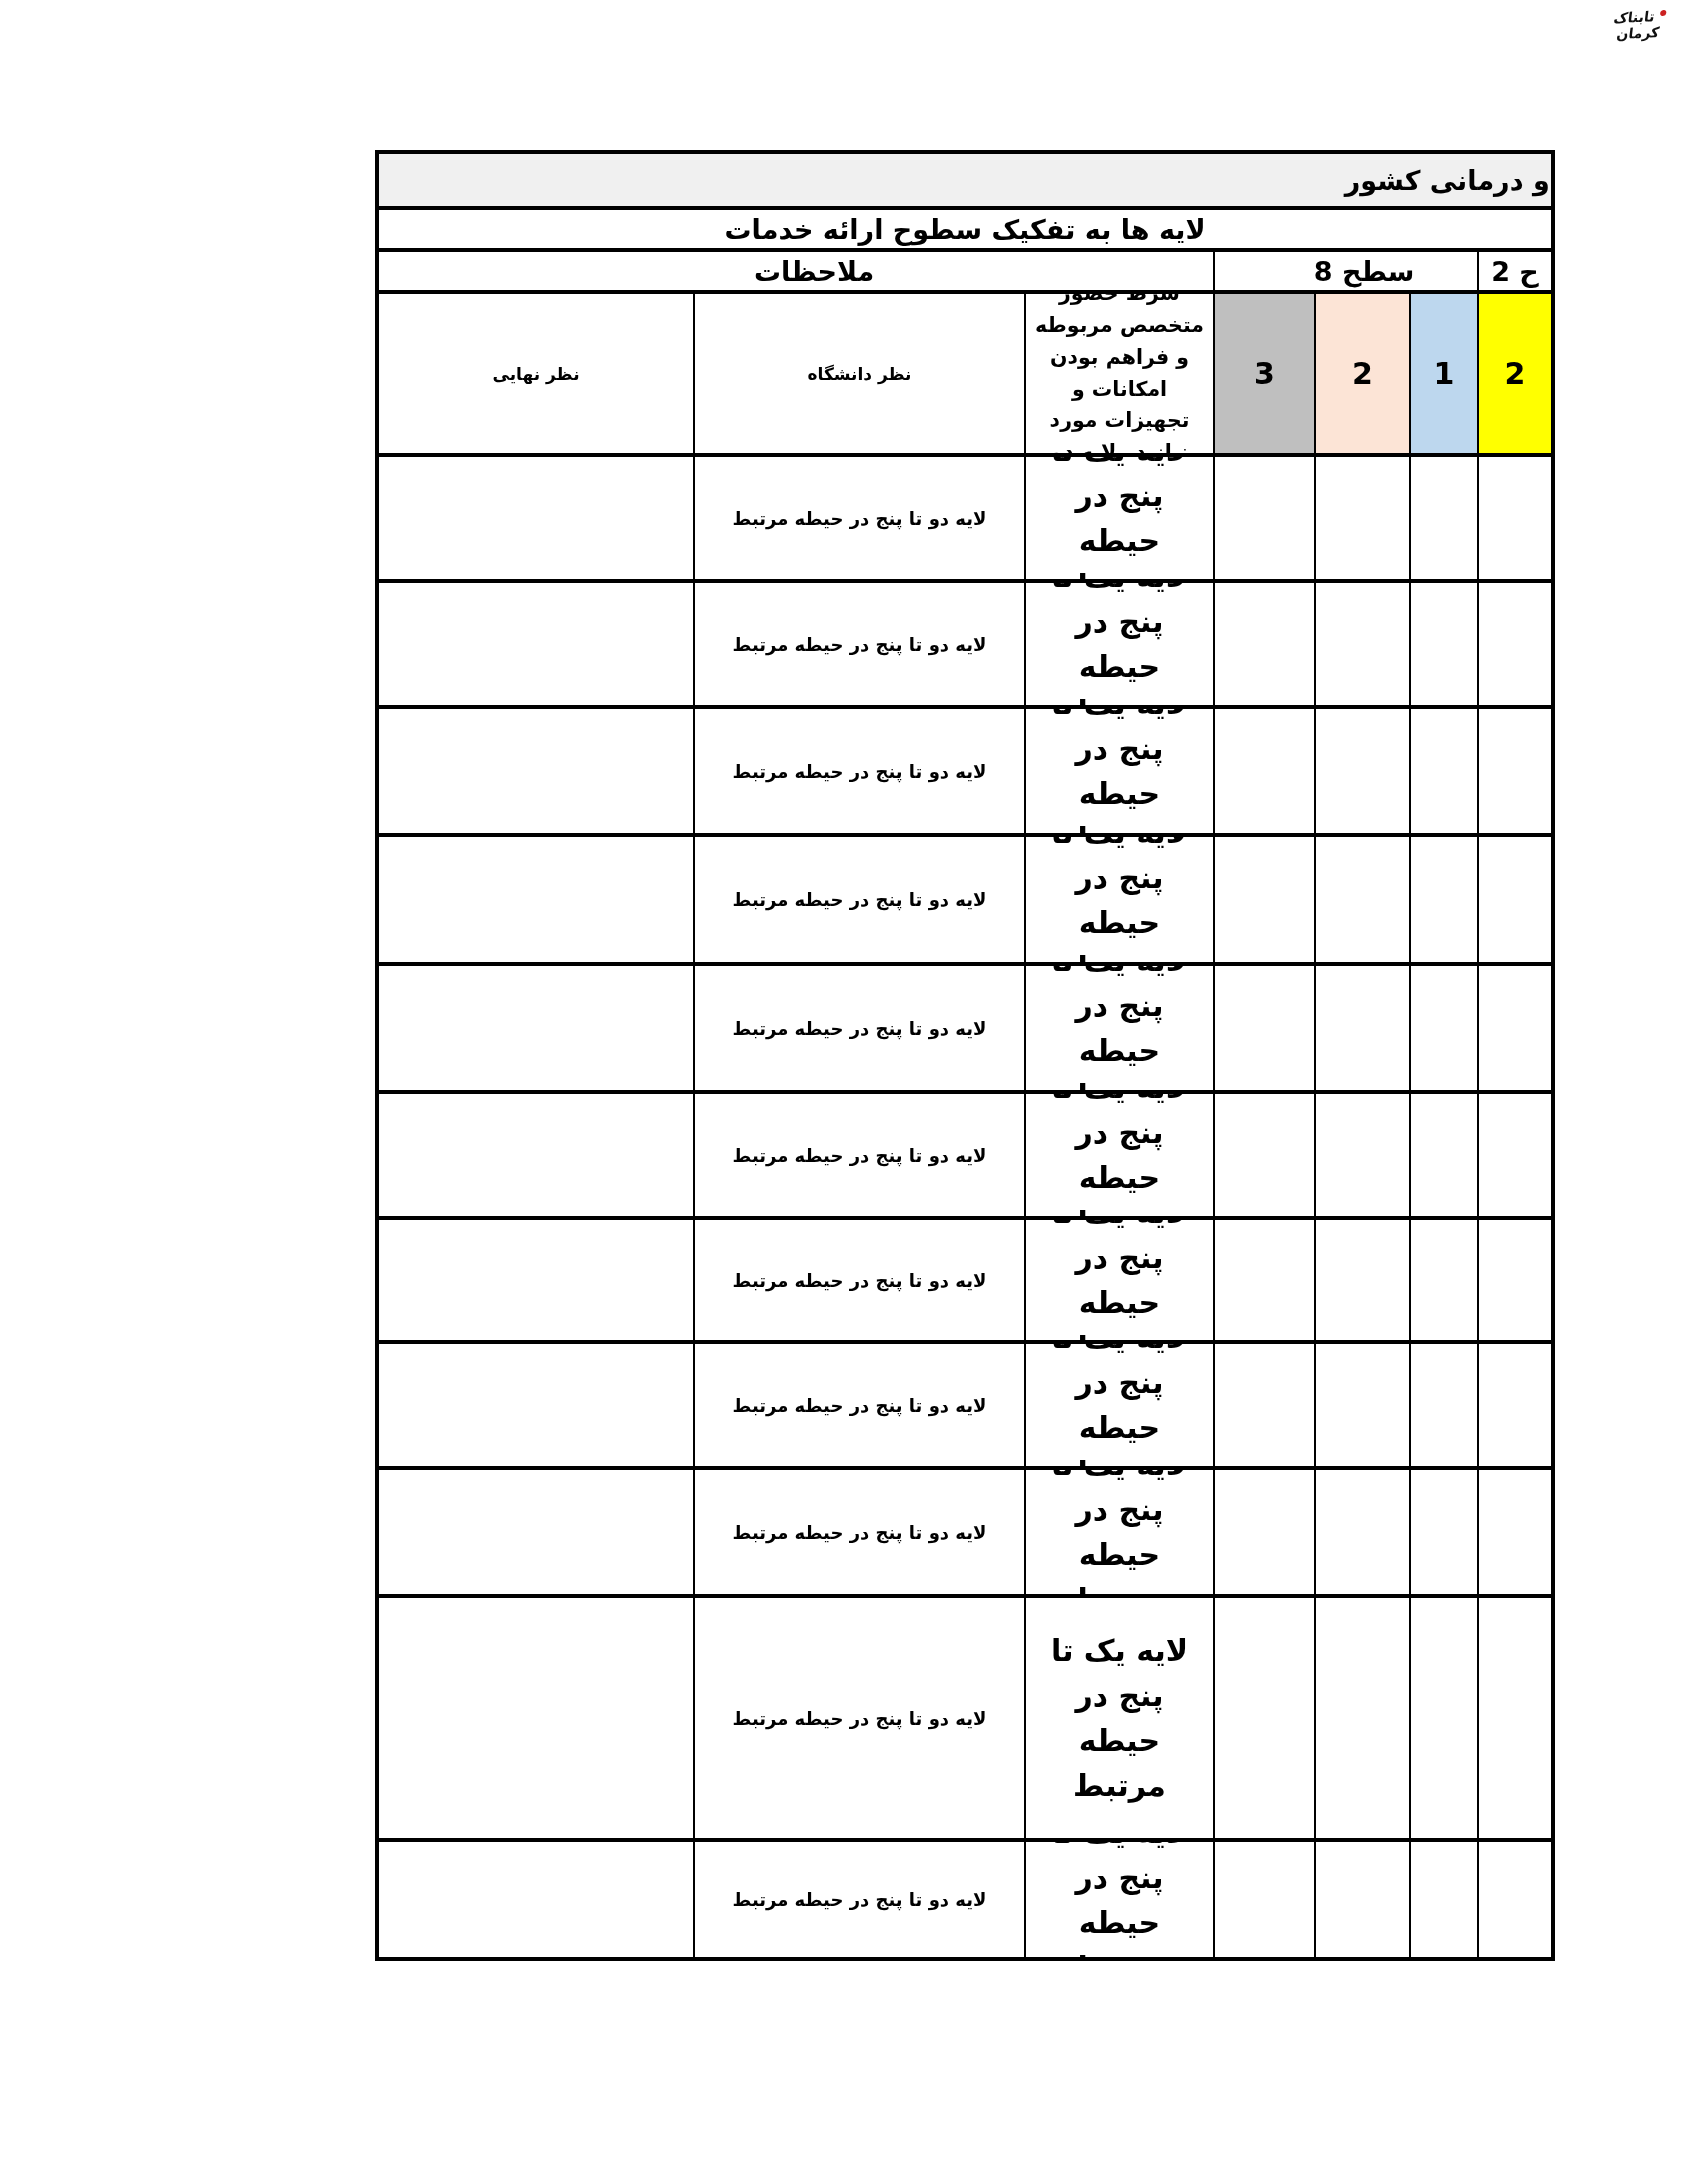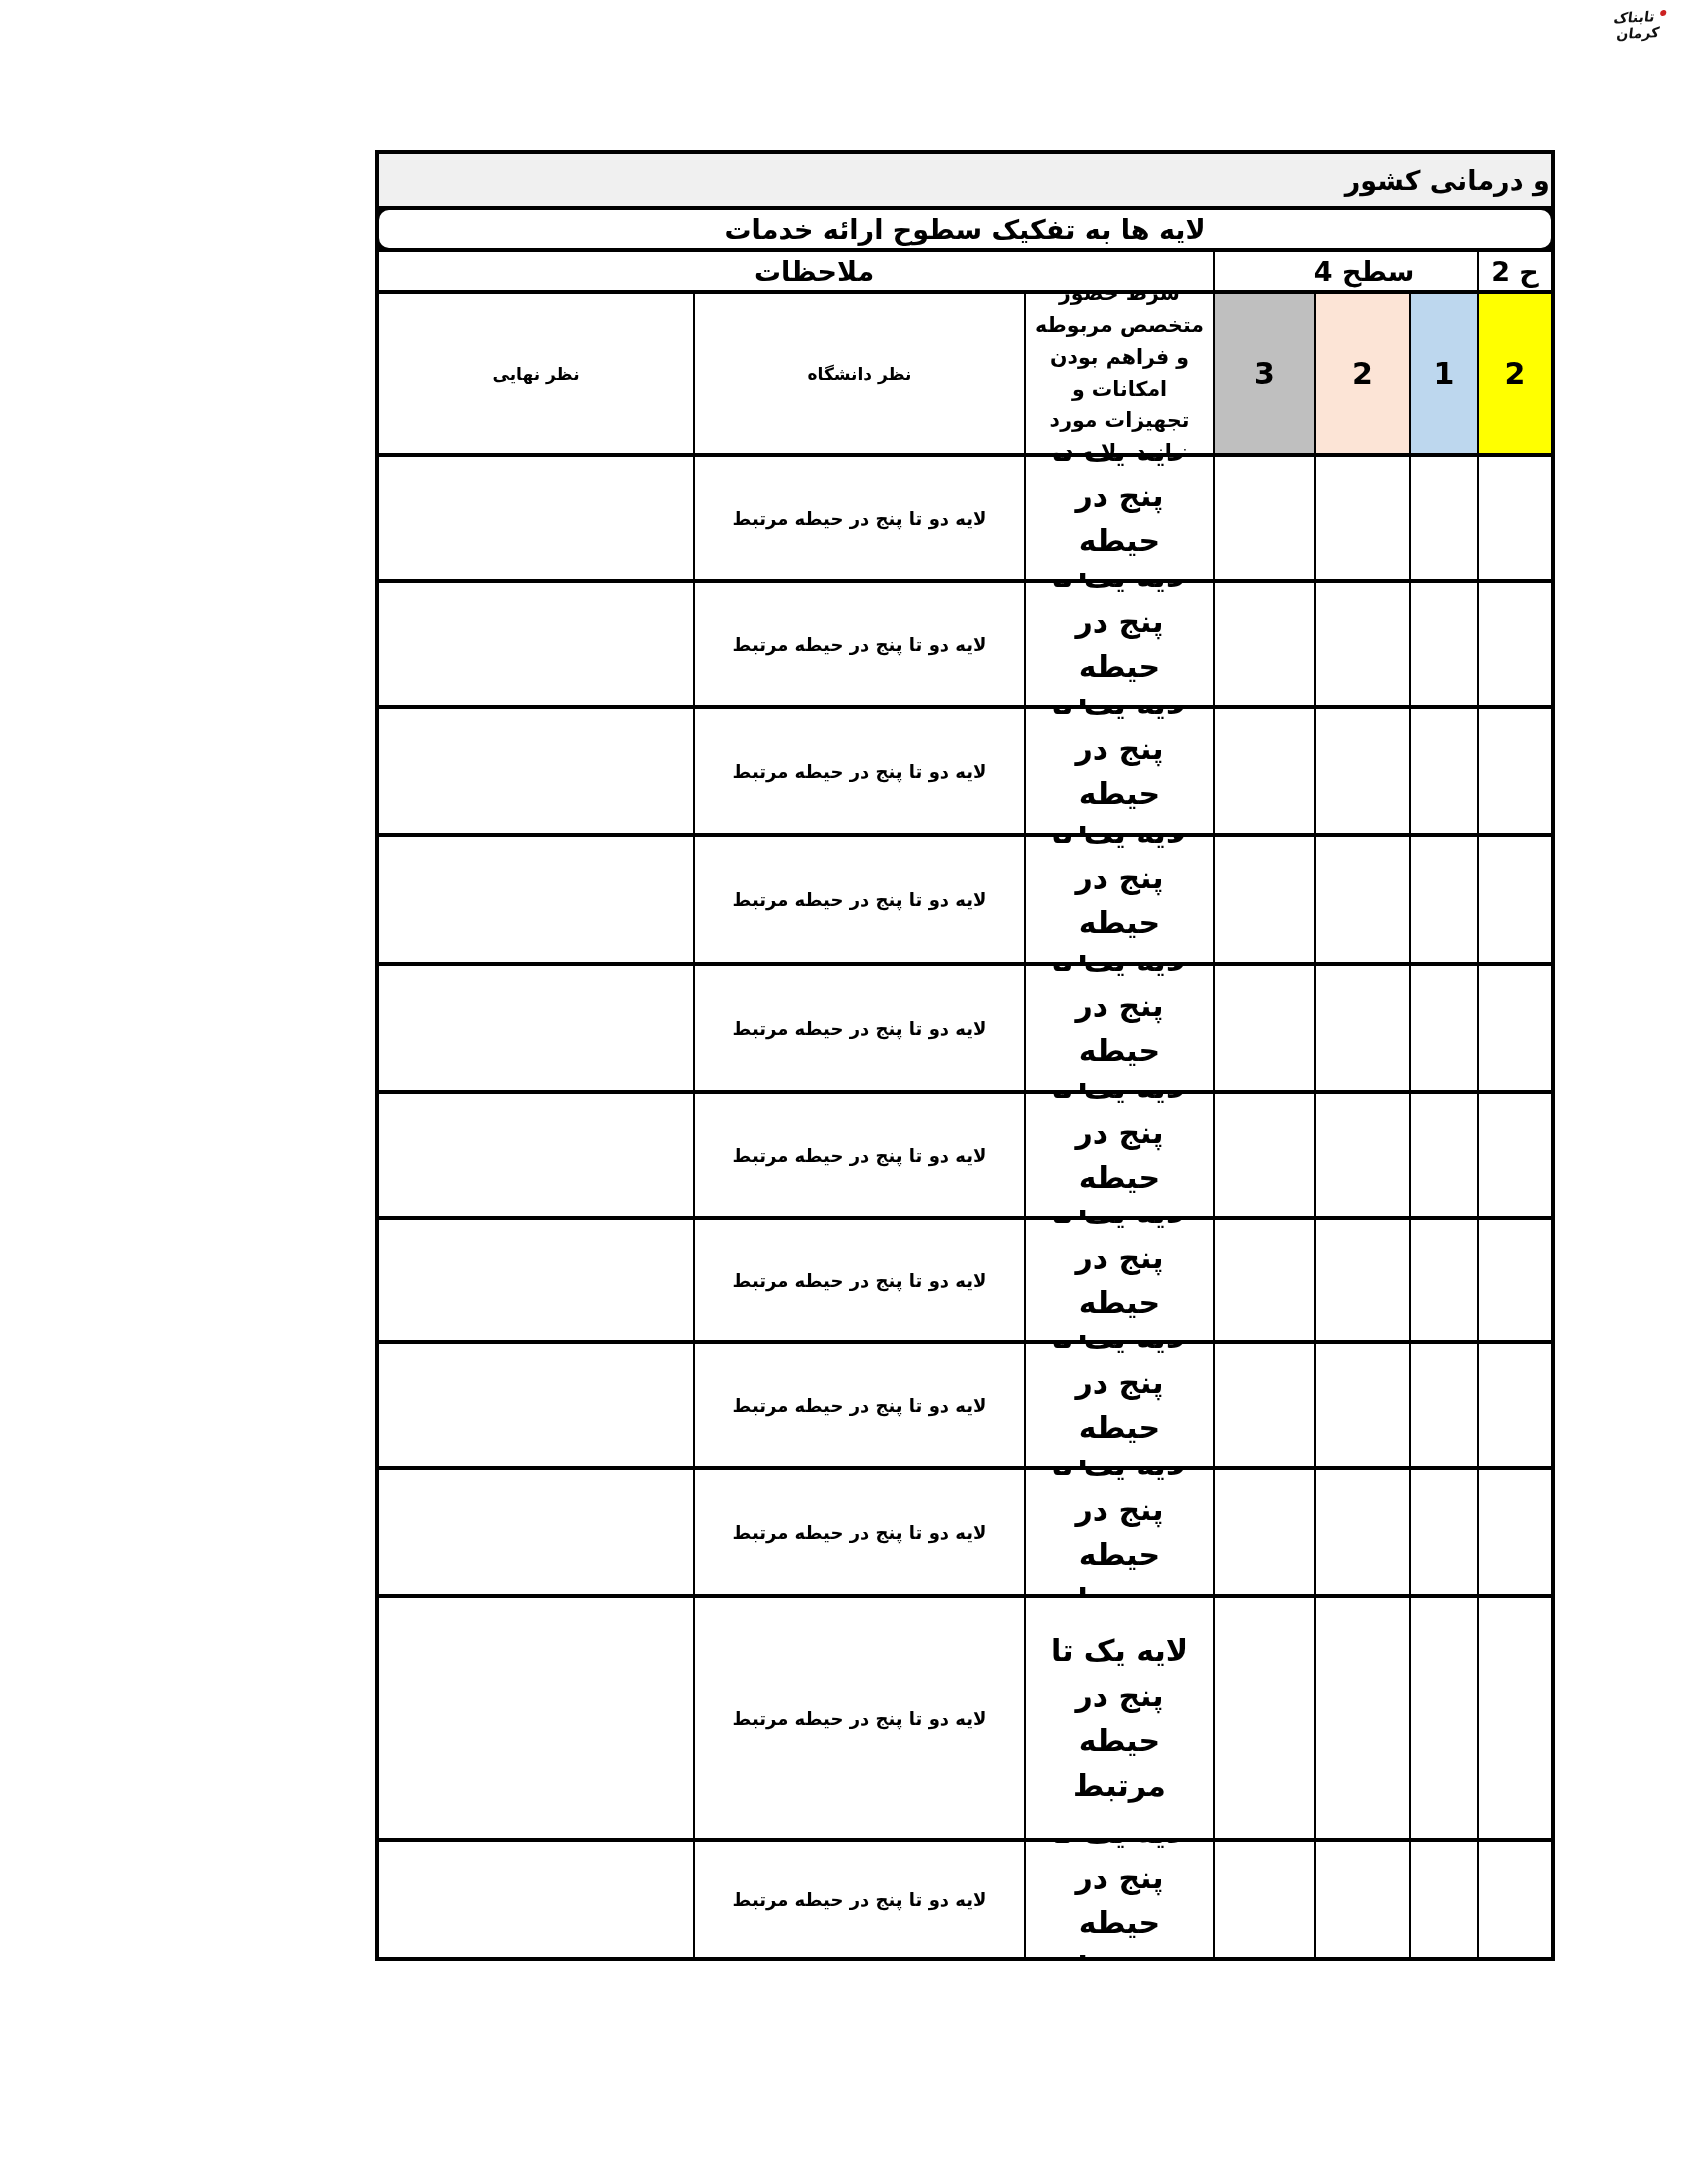--- a/index.html
+++ b/index.html
@@ -61,21 +61,21 @@
     overflow: hidden;
   }
   .span-all { grid-column: 1 / -1; }
   .span-3   { grid-column: span 3; padding-left: 36px; }
 
   .title-cell {
     justify-content: flex-start;   
     padding-right: 1.3px;
     font-size: 27px;
   }
-  .subtitle-cell { font-size: 27px; border-radius: 10px; }
+  .subtitle-cell { font-size: 27px; }
   .group-header  { font-size: 27px; }
 
   .subhead { font-size: 17px; }
   .assoc-note {
     font-size: 20.5px;
     line-height: 1.55;
     padding: 4px 6.6px;
   }
   .num-cell { font-size: 30px; }
 
@@ -97,21 +97,21 @@
   <span>تابناک کرمان</span>
 </div>
 
 <div class="doc-table">
 
   <div class="cell span-all title-cell" style="background: rgb(240, 240, 240);">و درمانی کشور</div>
 
   <div class="cell span-all subtitle-cell">لایه ها به تفکیک سطوح ارائه خدمات</div>
 
   <div class="cell group-header">ح 2</div>
-  <div class="cell span-3 group-header">سطح 4</div>
+  <div class="cell span-3 group-header">سطح 8</div>
   <div class="cell span-3 group-header">ملاحظات</div>
 
   <div class="cell num-cell" style="background: rgb(255, 255, 0);">2</div>
   <div class="cell num-cell" style="background: rgb(189, 215, 238);">1</div>
   <div class="cell num-cell" style="background: rgb(252, 228, 214);">2</div>
   <div class="cell num-cell" style="background: rgb(191, 191, 191);">3</div>
   <div class="cell assoc-note">نظر انحمن، به شرط حضور متخصص مربوطه و فراهم بودن امکانات و تجهیزات مورد نیاز در لایه دو قابل ارائه است.</div>
   <div class="cell subhead">نظر دانشگاه</div>
   <div class="cell subhead">نظر نهایی</div>
 

